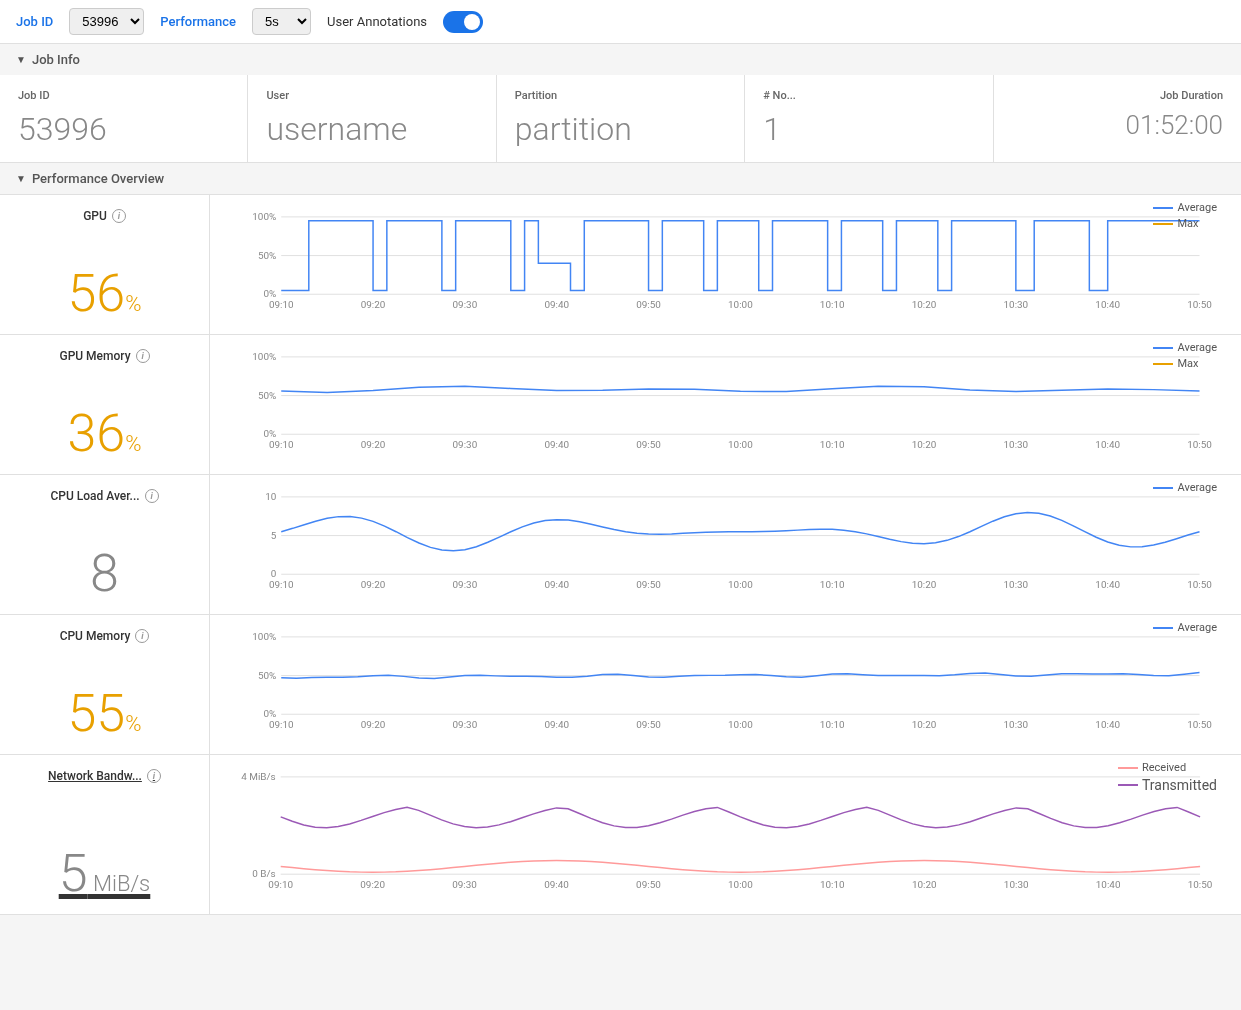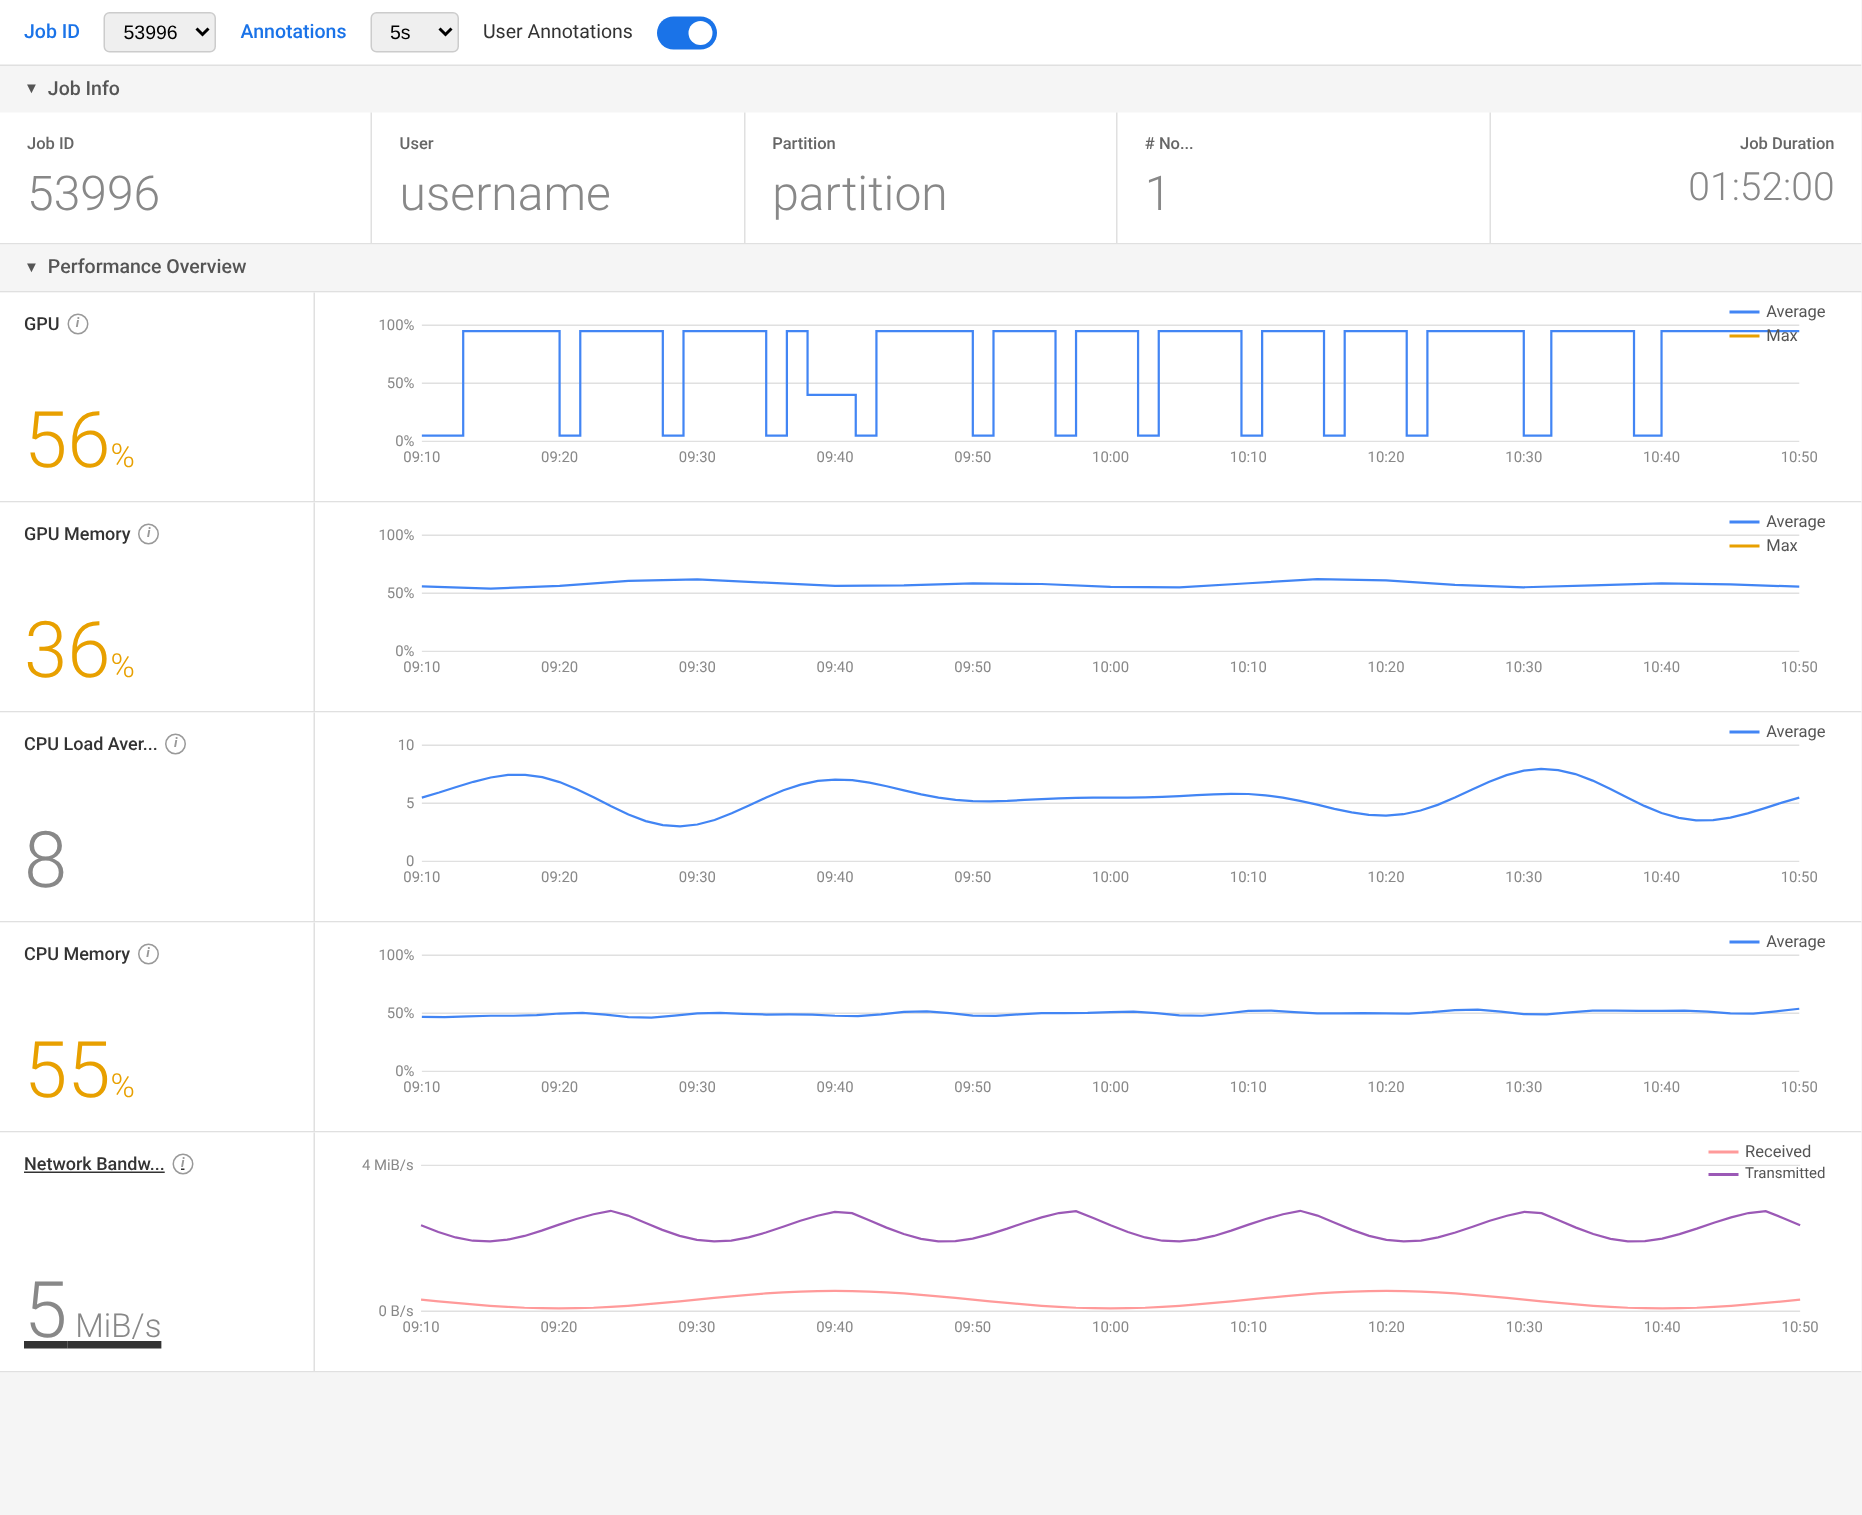--- a/index.html
+++ b/index.html
@@ -50,20 +50,21 @@
 
     
     .metric-row {
       display: flex; background: #fff; border-bottom: 1px solid #e0e0e0;
       height: 140px;
     }
     .metric-left {
       width: 210px; min-width: 210px; padding: 14px 16px;
       border-right: 1px solid #e0e0e0; display: flex; flex-direction: column;
       justify-content: space-between;
+      align-items: center;
     }
     .metric-title {
       display: flex; align-items: center; gap: 5px;
       font-size: 12px; font-weight: 500; color: #333;
     }
     .info-icon {
       width: 14px; height: 14px; border-radius: 50%;
       border: 1px solid #999; color: #999;
       display: inline-flex; align-items: center; justify-content: center;
       font-size: 9px; font-style: italic; font-weight: bold;
@@ -86,21 +87,21 @@
     .metric-row.network { height: 160px; text-decoration: underline; }
   </style>
 </head>
 <body>
 
 <div class="topbar">
   <span style="color:#1a73e8;font-weight:500;font-size:13px;">Job ID</span>
   <select style="border:1px solid #ccc;border-radius:4px;padding:4px 8px;font-size:13px;cursor:pointer;">
     <option>53996</option>
   </select>
-  <span style="color:#1a73e8;font-weight:500;font-size:13px;">Annotations</span>
+  <span style="color:#1a73e8;font-weight:500;font-size:13px;">Performance</span>
   <select style="border:1px solid #ccc;border-radius:4px;padding:4px 8px;font-size:13px;">
     <option>5s</option>
     <option>10s</option>
     <option>30s</option>
   </select>
   <span style="font-size:13px;color:#333;">User Annotations</span>
   <div class="toggle"></div>
 </div>
 
 <div class="section-header">
@@ -317,17 +318,17 @@
             <path d="M 0.0,40.2 L 11.6,44.7 L 23.2,48.4 L 34.7,50.6 L 46.3,51.1 L 57.9,49.9 L 69.5,47.4 L 81.0,43.8 L 92.6,39.8 L 104.2,36.0 L 115.8,32.8 L 127.3,30.5 L 138.9,33.7 L 150.5,38.5 L 162.0,43.3 L 173.6,47.3 L 185.2,50.0 L 196.8,51.1 L 208.3,50.5 L 219.9,48.3 L 231.5,45.1 L 243.1,41.2 L 254.7,37.2 L 266.2,33.8 L 277.8,31.2 L 289.4,32.1 L 300.9,36.9 L 312.5,41.8 L 324.1,46.1 L 335.7,49.3 L 347.3,51.0 L 358.8,50.9 L 370.4,49.2 L 382.0,46.2 L 393.6,42.5 L 405.1,38.5 L 416.7,34.9 L 428.3,32.0 L 439.8,30.7 L 451.4,35.3 L 463.0,40.2 L 474.6,44.7 L 486.2,48.4 L 497.7,50.6 L 509.3,51.1 L 520.9,49.9 L 532.4,47.4 L 544.0,43.8 L 555.6,39.8 L 567.2,36.0 L 578.8,32.8 L 590.3,30.5 L 601.9,33.7 L 613.5,38.5 L 625.1,43.3 L 636.6,47.3 L 648.2,50.0 L 659.8,51.1 L 671.4,50.5 L 682.9,48.3 L 694.5,45.1 L 706.1,41.2 L 717.6,37.2 L 729.2,33.8 L 740.8,31.2 L 752.4,32.1 L 763.9,36.9 L 775.5,41.8 L 787.1,46.1 L 798.7,49.3 L 810.3,51.0 L 821.8,50.9 L 833.4,49.2 L 845.0,46.2 L 856.6,42.5 L 868.1,38.5 L 879.7,34.9 L 891.3,32.0 L 902.9,30.7 L 914.4,35.3 L 926.0,40.2" stroke="#9b59b6" stroke-width="1.5" fill="none"></path>
             <path d="M 0.0,90.2 L 11.6,91.3 L 23.2,92.4 L 34.7,93.4 L 46.3,94.3 L 57.9,95.0 L 69.5,95.6 L 81.0,95.9 L 92.6,96.0 L 104.2,95.9 L 115.8,95.6 L 127.3,95.0 L 138.9,94.3 L 150.5,93.4 L 162.0,92.4 L 173.6,91.3 L 185.2,90.2 L 196.8,89.0 L 208.3,87.9 L 219.9,86.9 L 231.5,86.0 L 243.1,85.3 L 254.7,84.7 L 266.2,84.4 L 277.8,84.3 L 289.4,84.4 L 300.9,84.7 L 312.5,85.3 L 324.1,86.0 L 335.7,86.9 L 347.3,87.9 L 358.8,89.0 L 370.4,90.2 L 382.0,91.3 L 393.6,92.4 L 405.1,93.4 L 416.7,94.3 L 428.3,95.0 L 439.8,95.6 L 451.4,95.9 L 463.0,96.0 L 474.6,95.9 L 486.2,95.6 L 497.7,95.0 L 509.3,94.3 L 520.9,93.4 L 532.4,92.4 L 544.0,91.3 L 555.6,90.2 L 567.2,89.0 L 578.8,87.9 L 590.3,86.9 L 601.9,86.0 L 613.5,85.3 L 625.1,84.7 L 636.6,84.4 L 648.2,84.3 L 659.8,84.4 L 671.4,84.7 L 682.9,85.3 L 694.5,86.0 L 706.1,86.9 L 717.6,87.9 L 729.2,89.0 L 740.8,90.2 L 752.4,91.3 L 763.9,92.4 L 775.5,93.4 L 787.1,94.3 L 798.7,95.0 L 810.3,95.6 L 821.8,95.9 L 833.4,96.0 L 845.0,95.9 L 856.6,95.6 L 868.1,95.0 L 879.7,94.3 L 891.3,93.4 L 902.9,92.4 L 914.4,91.3 L 926.0,90.2" stroke="#ff9a9a" stroke-width="1.5" fill="none"></path>
           </g>
         </svg><div class="legend">
           <div class="legend-item">
             <span style="width:20px;height:2px;background:#ff9a9a;display:inline-block;"></span>
             <span style="font-size:11px;color:#555;">Received</span>
           </div>
           <div class="legend-item">
             <span style="width:20px;height:2px;background:#9b59b6;display:inline-block;"></span>
-            <span style="font-size:10px;color:#555;">Transmitted</span>
+            <span style="font-size:14px;color:#555;">Transmitted</span>
           </div>
         </div></div>
     </div>
   </div>
 
 </body></html>

